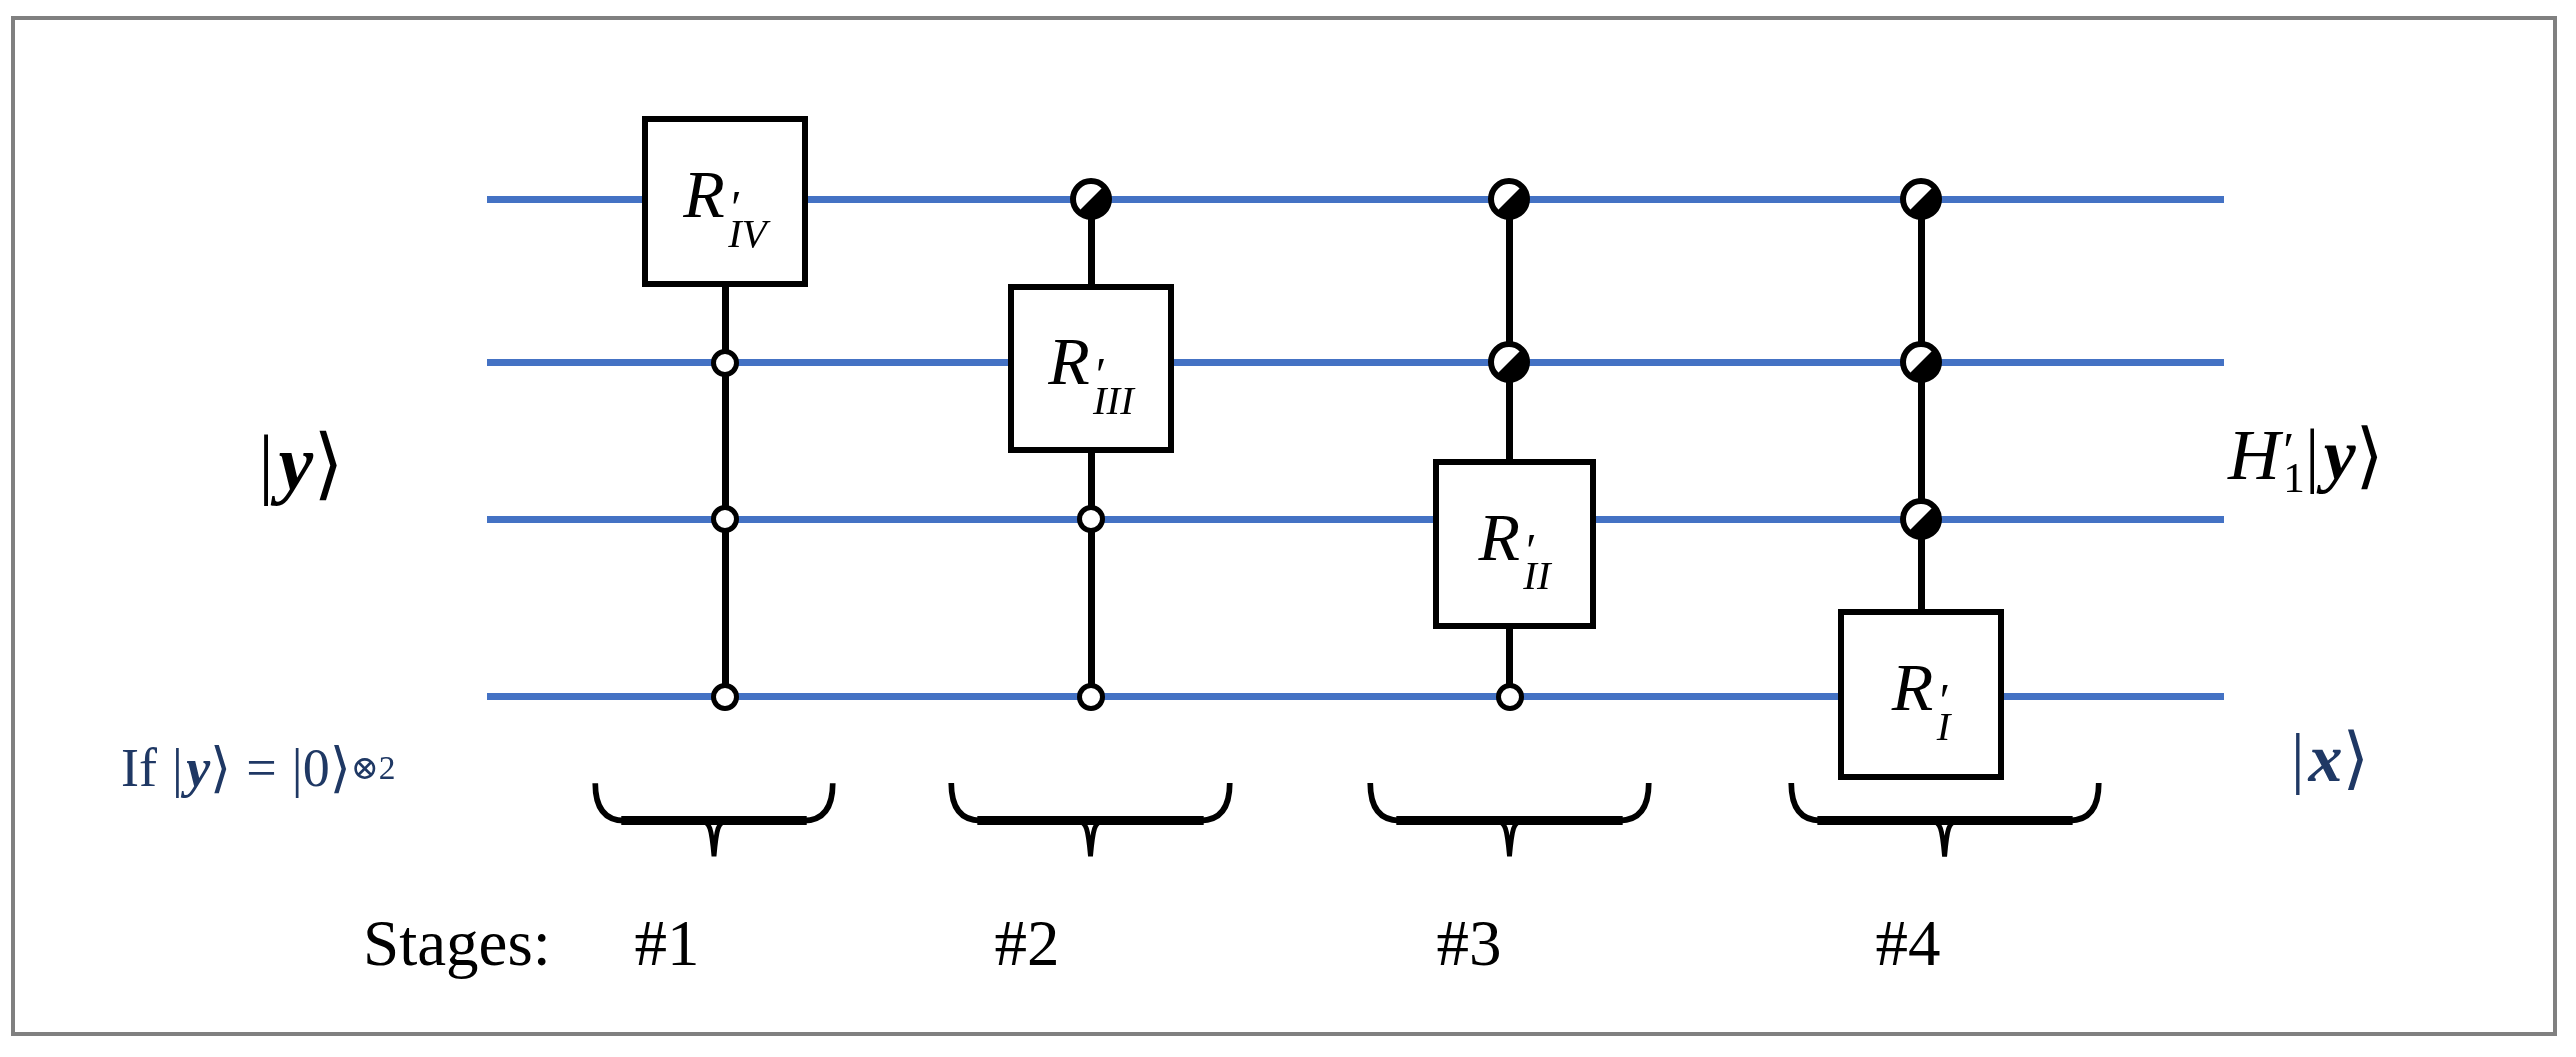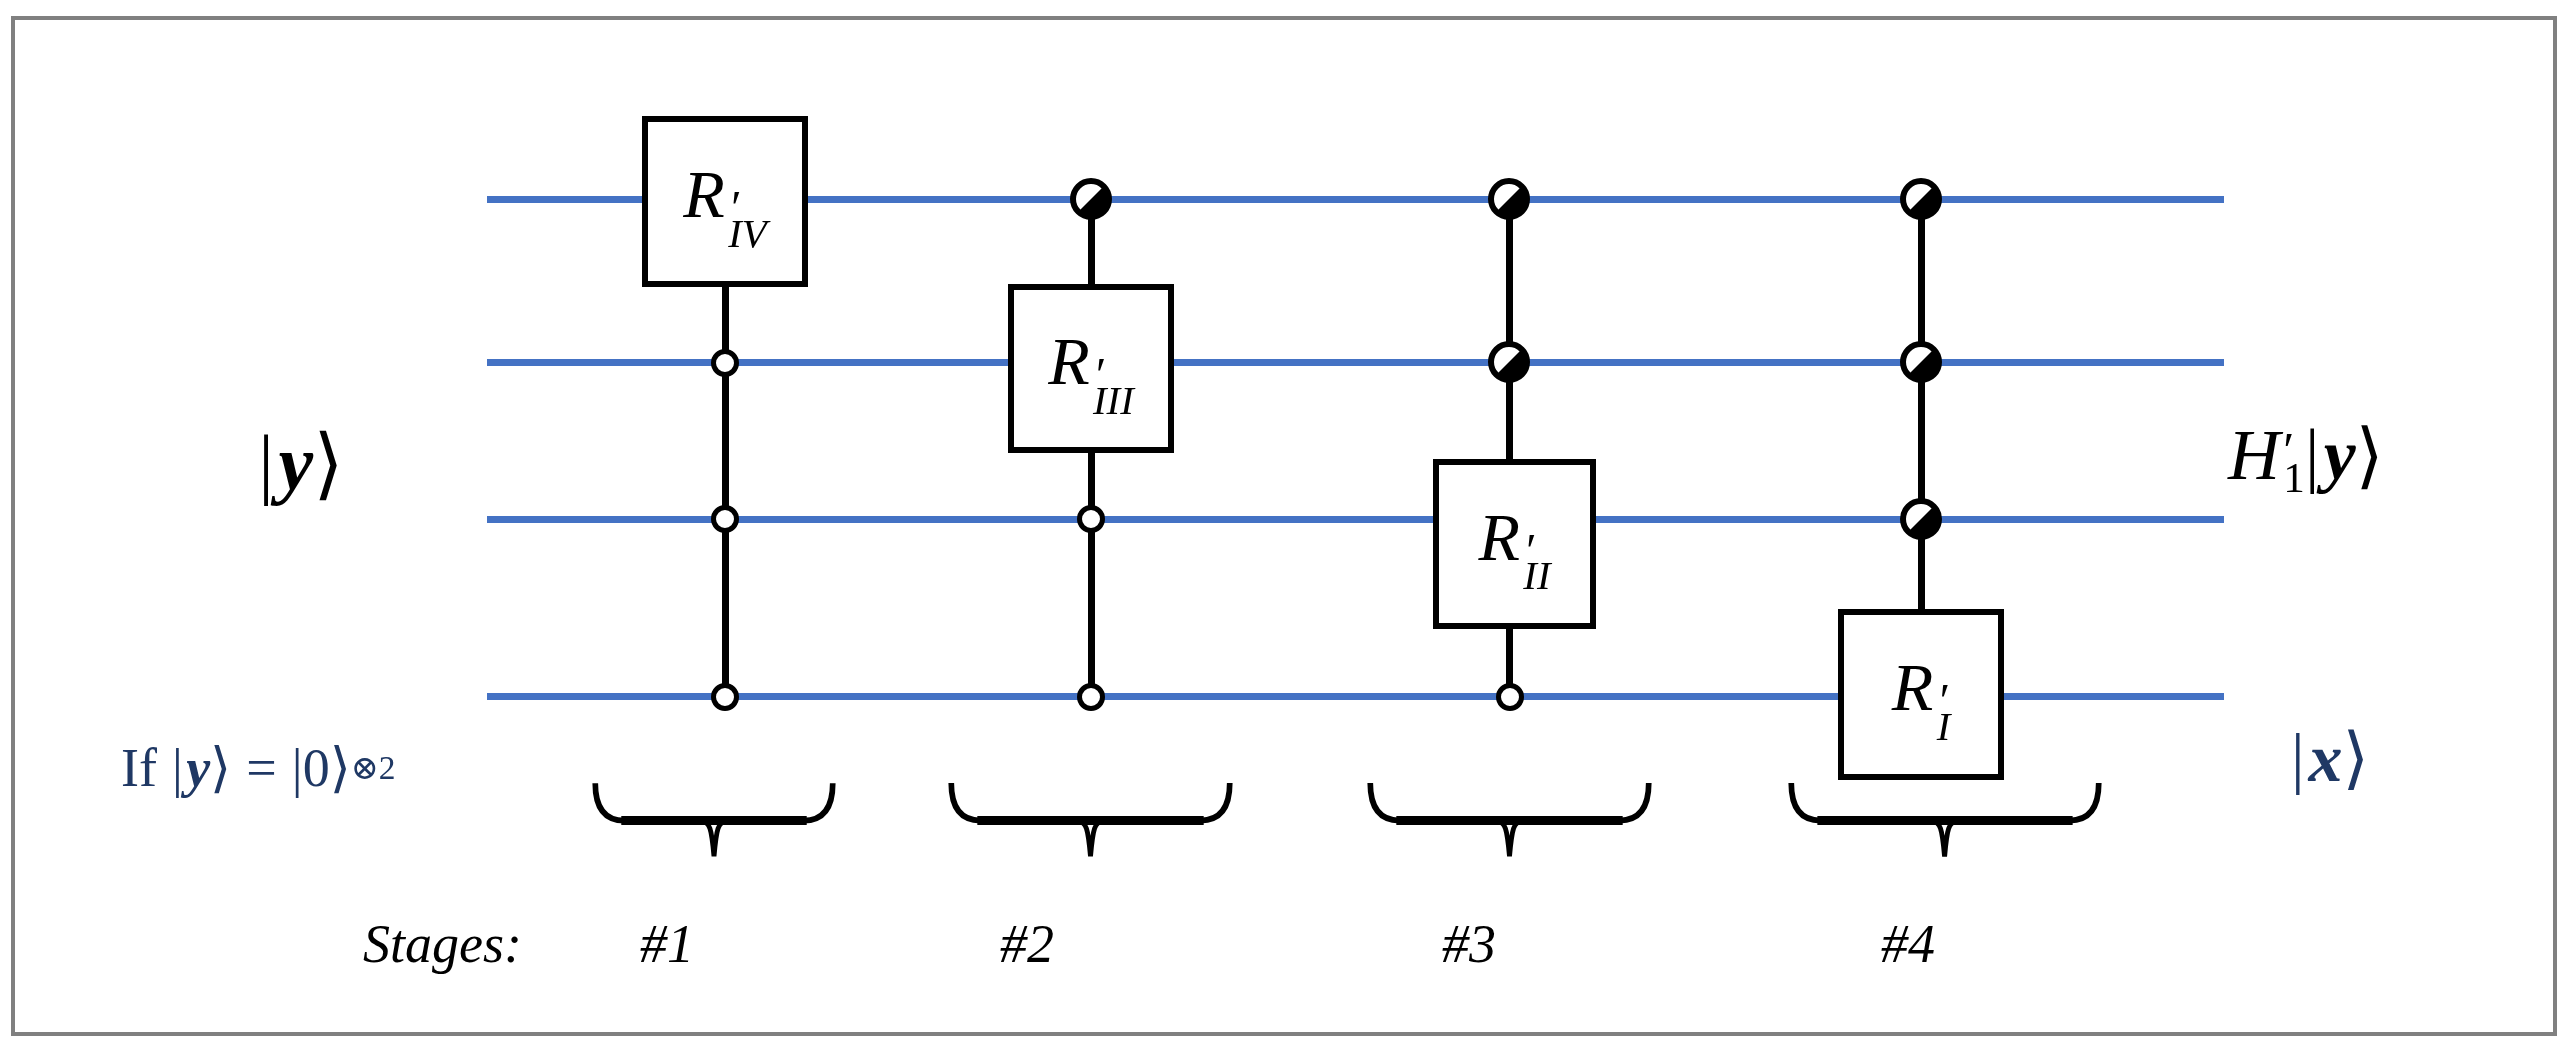--- a/index.html
+++ b/index.html
@@ -23,21 +23,21 @@
   .brace{position:absolute;z-index:2;overflow:visible;}
   .brace path,.brace line{stroke:#000;fill:none;}
   .lbl{position:absolute;display:flex;align-items:center;justify-content:center;
        white-space:nowrap;z-index:4;color:#000;}
   .navy{color:#1F3864;}
   .ket-var{font-style:italic;font-weight:bold;}
   .big-ket{font-size:78px;}
   .out-lbl{font-size:72px;}
   .cond-lbl{font-size:54px;}
   .x-lbl{font-size:68px;}
-  .stage-lbl{font-size:54px;font-style:italic;}
+  .stage-lbl{font-size:65px;}
   .sup{font-size:0.62em;vertical-align:0.55em;}
   .gap{margin-right:0.28em;}
   .bar-gap{margin-right:0.06em;}
 </style>
 </head>
 <body>
 
 <div id="canvas">
 
   <div class="frame"></div>

